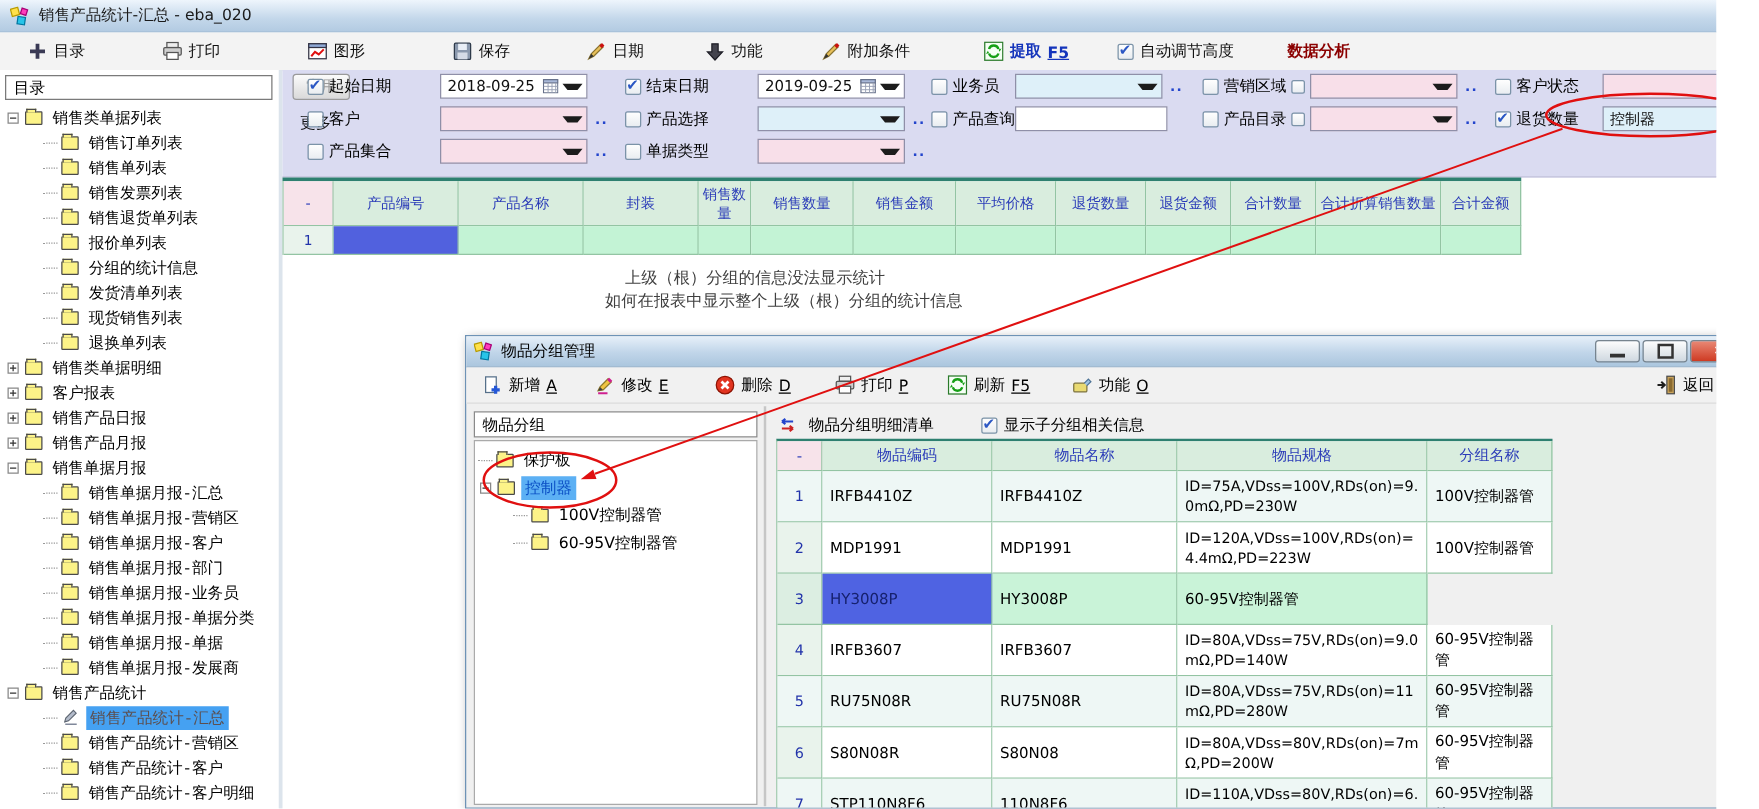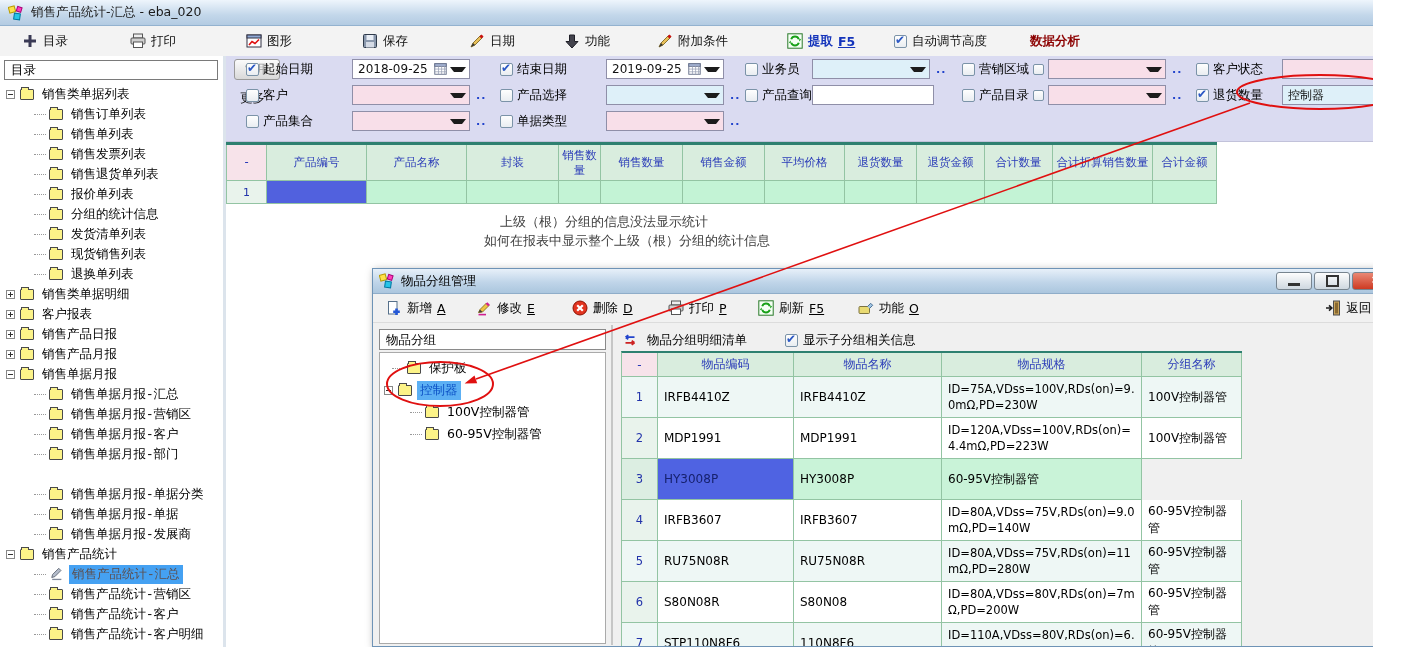--- a/index.html
+++ b/index.html
@@ -366,20 +366,25 @@
       <div class="ti lv1" style="top:340px">
           <span class="dots"></span>
           <span class="folder"></span>
           <span class="tl">销售单据月报-客户</span>
         </div>
       <div class="ti lv1" style="top:360px">
           <span class="dots"></span>
           <span class="folder"></span>
           <span class="tl">销售单据月报-部门</span>
         </div>
+      <div class="ti lv1" style="top:380px">
+          <span class="dots"></span>
+          <span class="folder"></span>
+          <span class="tl">销售单据月报-业务员</span>
+        </div>
       <div class="ti lv1" style="top:400px">
           <span class="dots"></span>
           <span class="folder"></span>
           <span class="tl">销售单据月报-单据分类</span>
         </div>
       <div class="ti lv1" style="top:420px">
           <span class="dots"></span>
           <span class="folder"></span>
           <span class="tl">销售单据月报-单据</span>
         </div>
@@ -636,21 +641,21 @@
         <svg class="ic16">
             <use href="#i-back"></use>
           </svg>
         <span>返回</span>
           <span class="hk">R</span>
         </div>
     </div>
 
     <div class="dtree-header">物品分组</div>
     <div class="dtree">
-      <div class="dti" style="top:4px;left:12px">
+      <div class="dti" style="top:4px;left:2px">
         <span class="dots"></span>
           <span class="folder"></span>
         <span class="tl">保护板</span>
         </div>
       <div class="dti sel" style="top:26px;left:4px">
         <span class="exp minus"></span>
         <span class="folder"></span>
         <span class="tl">控制器</span>
         </div>
       <div class="dti" style="top:48px;left:30px">

